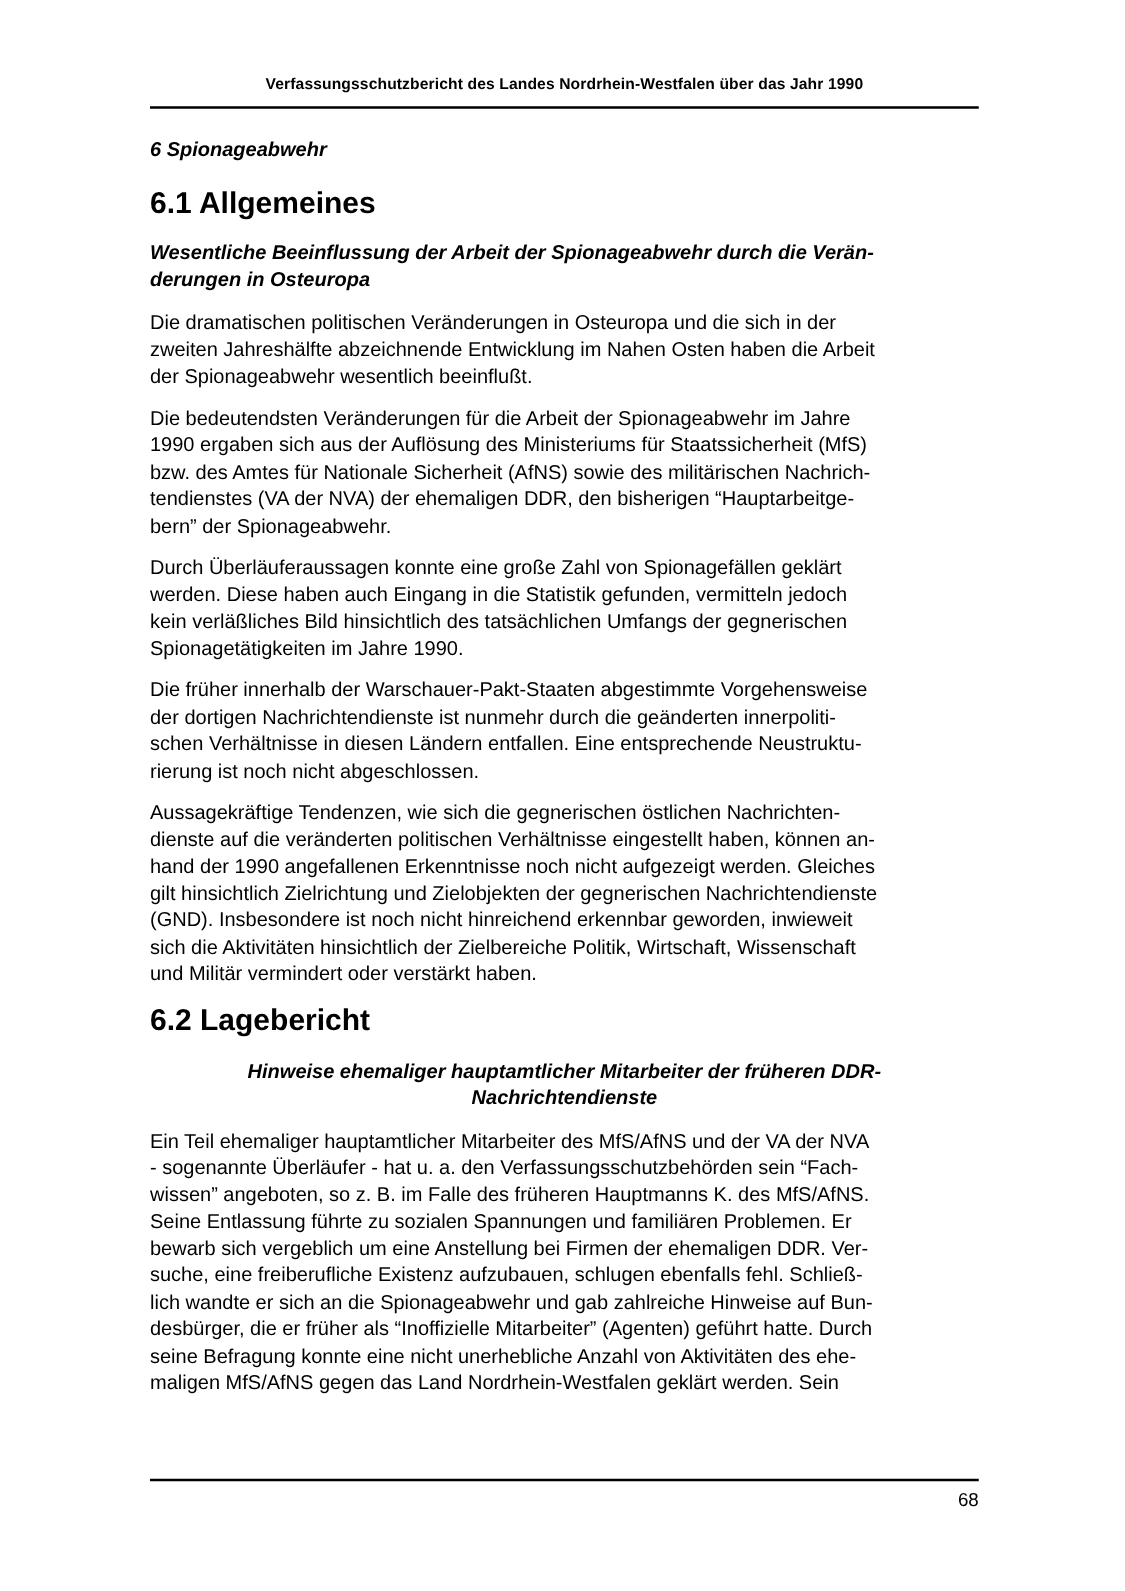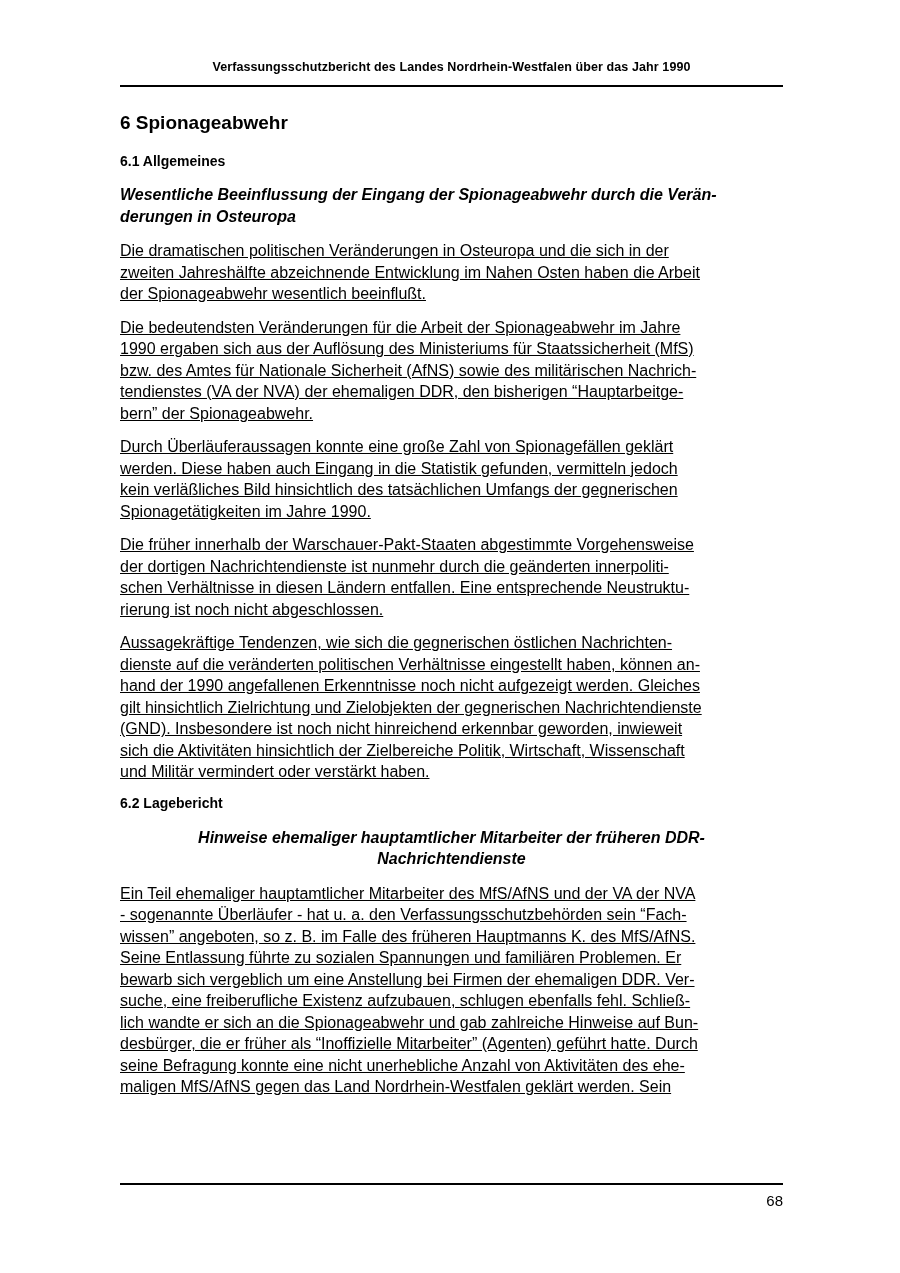--- a/index.html
+++ b/index.html
@@ -31,26 +31,27 @@
     padding-bottom: 11px;
     border-bottom: 2px solid #000000;
   }
   .content {
     position: absolute;
     top: 108px;
     left: 120px;
     width: 663px;
   }
   h1.section-heading {
-    font-size: 19px;
+    font-size: 16px;
     font-weight: bold;
     margin: 4px 0 19px 0;
+    font-style: italic;
   }
   h2.subsection-heading {
-    font-size: 14px;
+    font-size: 24px;
     font-weight: bold;
     margin: 0 0 15px 0;
   }
   h2.subsection-heading.second {
     margin-top: 9px;
     margin-bottom: 16px;
   }
   h3.topic-heading {
     font-size: 16px;
     font-weight: bold;
@@ -61,21 +62,20 @@
   }
   h3.topic-heading.second {
     margin-top: 6px;
     text-align: center;
   }
   p.body-paragraph {
     font-size: 16px;
     line-height: 21.5px;
     margin: 0 0 12px 0;
     white-space: pre-line;
-    text-decoration: underline;
   }
   .page-footer {
     position: absolute;
     left: 120px;
     top: 1183px;
     width: 663px;
     border-top: 2px solid #000000;
     text-align: right;
     padding-top: 7px;
   }
@@ -91,21 +91,21 @@
   <header class="running-header">
     <div class="running-title">Verfassungsschutzbericht des Landes Nordrhein-Westfalen über das Jahr 1990</div>
   </header>
 
   <main class="content">
 
     <h1 class="section-heading">6 Spionageabwehr</h1>
 
     <h2 class="subsection-heading">6.1 Allgemeines</h2>
 
-    <h3 class="topic-heading">Wesentliche Beeinflussung der Eingang der Spionageabwehr durch die Verän-
+    <h3 class="topic-heading">Wesentliche Beeinflussung der Arbeit der Spionageabwehr durch die Verän-
 derungen in Osteuropa</h3>
 
     <p class="body-paragraph">Die dramatischen politischen Veränderungen in Osteuropa und die sich in der
 zweiten Jahreshälfte abzeichnende Entwicklung im Nahen Osten haben die Arbeit
 der Spionageabwehr wesentlich beeinflußt.</p>
 
     <p class="body-paragraph">Die bedeutendsten Veränderungen für die Arbeit der Spionageabwehr im Jahre
 1990 ergaben sich aus der Auflösung des Ministeriums für Staatssicherheit (MfS)
 bzw. des Amtes für Nationale Sicherheit (AfNS) sowie des militärischen Nachrich-
 tendienstes (VA der NVA) der ehemaligen DDR, den bisherigen “Hauptarbeitge-

